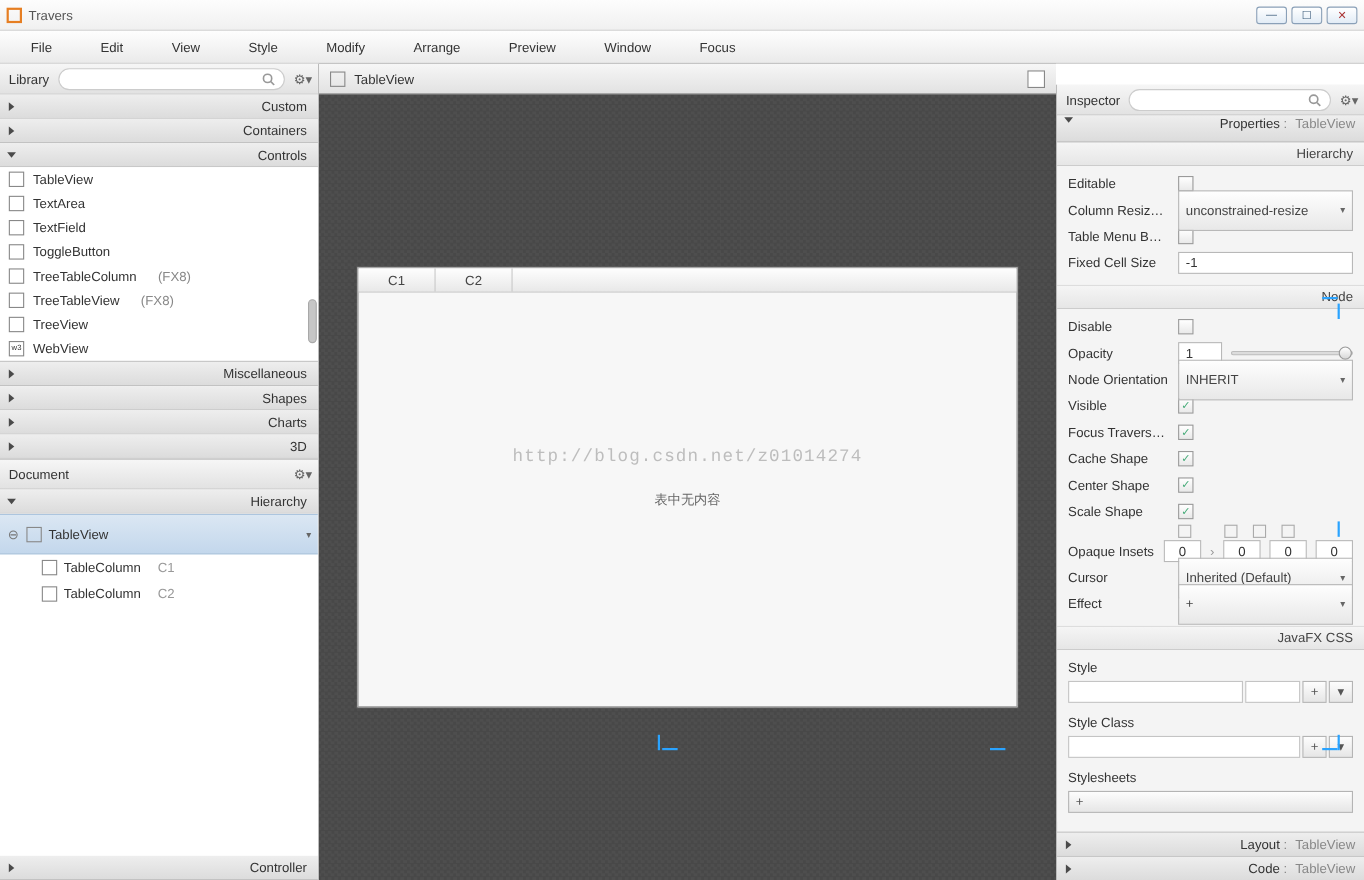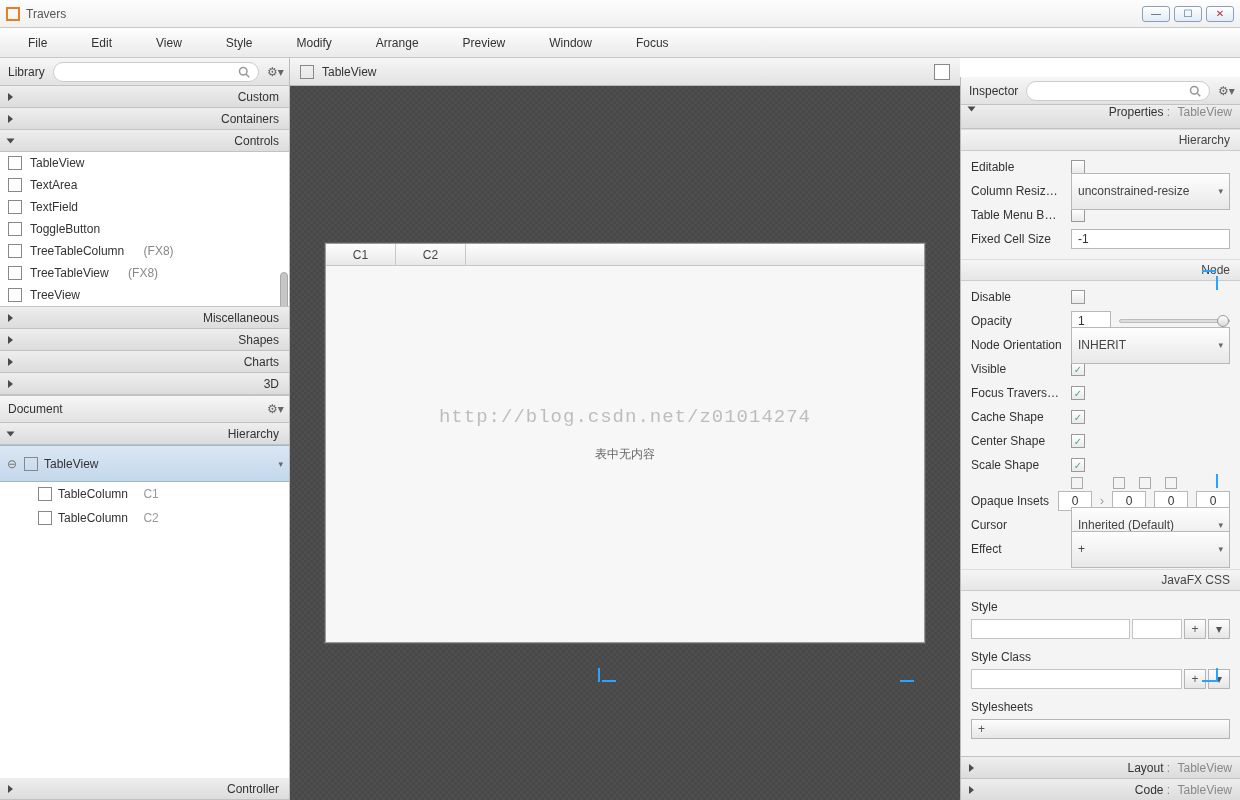--- a/index.html
+++ b/index.html
@@ -58,21 +58,21 @@
 .center-bar .spacer{flex:1;}
 .doc-ico{width:16px;height:16px; border:1px solid #888; background:#fff; position:relative;}
 .canvas-wrap { flex:1; position:relative; background: repeating-conic-gradient(#4e4e4e 0% 25%, #484848 0% 50%) 50% / 6px 6px; display:flex; align-items:center; justify-content:center;}
 .canvas { width:600px; height:400px; background:#f7f7f7; border:1px solid #9a9a9a; box-shadow:0 0 0 1px rgba(255,255,255,0.1); display:flex; flex-direction:column; position:relative;}
 .sel-handle { position:absolute; width:14px; height:2px; background:#2aa3ff;}
 .sel-handle.v { width:2px; height:14px;}
 .table-head { height:22px; background:linear-gradient(#fefefe,#e8e8e8); border-bottom:1px solid #c8c8c8; display:flex;}
 .th { width:70px; border-right:1px solid #c8c8c8; display:flex;align-items:center;justify-content:center; color:#444;}
 .th.rest { flex:1; border-right:none;}
 .table-body { flex:1; display:flex; align-items:center; justify-content:center; color:#666; position:relative;}
-.watermark { position:absolute; top:140px; color:#bdbdbd; font-family: "Courier New", monospace; font-size:19px; letter-spacing:1px; }
+.watermark { position:absolute; top:140px; color:#bdbdbd; font-family: "Courier New", monospace; font-size:16px; letter-spacing:1px; }
 
 
 .insp-sub { height:24px; background:linear-gradient(#eee,#dcdcdc); border-bottom:1px solid #c2c2c2; display:flex; align-items:flex-start; padding:0 8px;}
 .insp-sub .tri { width:0;height:0; border-left:5px solid #4a4a4a; border-top:4px solid transparent; border-bottom:4px solid transparent; margin-right:6px; transform:rotate(90deg);}
 .insp-sub span.t { flex:1; text-align:right; color:#333;}
 .insp-sub span.sfx { color:#888; margin-left:4px;}
 .section-h { height:22px; background:linear-gradient(#f5f5f5,#e6e6e6); border-top:1px solid #ddd; border-bottom:1px solid #ccc; display:flex; align-items:center; justify-content:flex-end; padding:0 10px; color:#444;}
 .props { background:#f4f4f4; padding:4px 10px 8px 10px;}
 .prow { display:flex; align-items:center; height:24px; gap:8px;}
 .prow label { width:92px; color:#333; white-space:nowrap; overflow:hidden; text-overflow:ellipsis;}
@@ -162,20 +162,24 @@
       <div class="lib-item">
           <span class="ico"></span>
           <span>ToggleButton</span>
         </div>
       <div class="lib-item"><span class="ico"></span><span>TreeTableColumn</span>&nbsp;<span class="sfx">(FX8)</span></div>
       <div class="lib-item"><span class="ico"></span><span>TreeTableView</span>&nbsp;<span class="sfx">(FX8)</span></div>
       <div class="lib-item">
           <span class="ico"></span>
           <span>TreeView</span>
         </div>
+      <div class="lib-item">
+          <span class="ico" style="font-size:7px;text-align:center;line-height:12px;">w3</span>
+          <span>WebView</span>
+        </div>
       <div class="lib-scroll"></div>
     </div>
 
     <div class="acc">
         <span class="tri"></span>
         <span class="lbl">Miscellaneous</span>
       </div>
     <div class="acc">
         <span class="tri"></span>
         <span class="lbl">Shapes</span>

